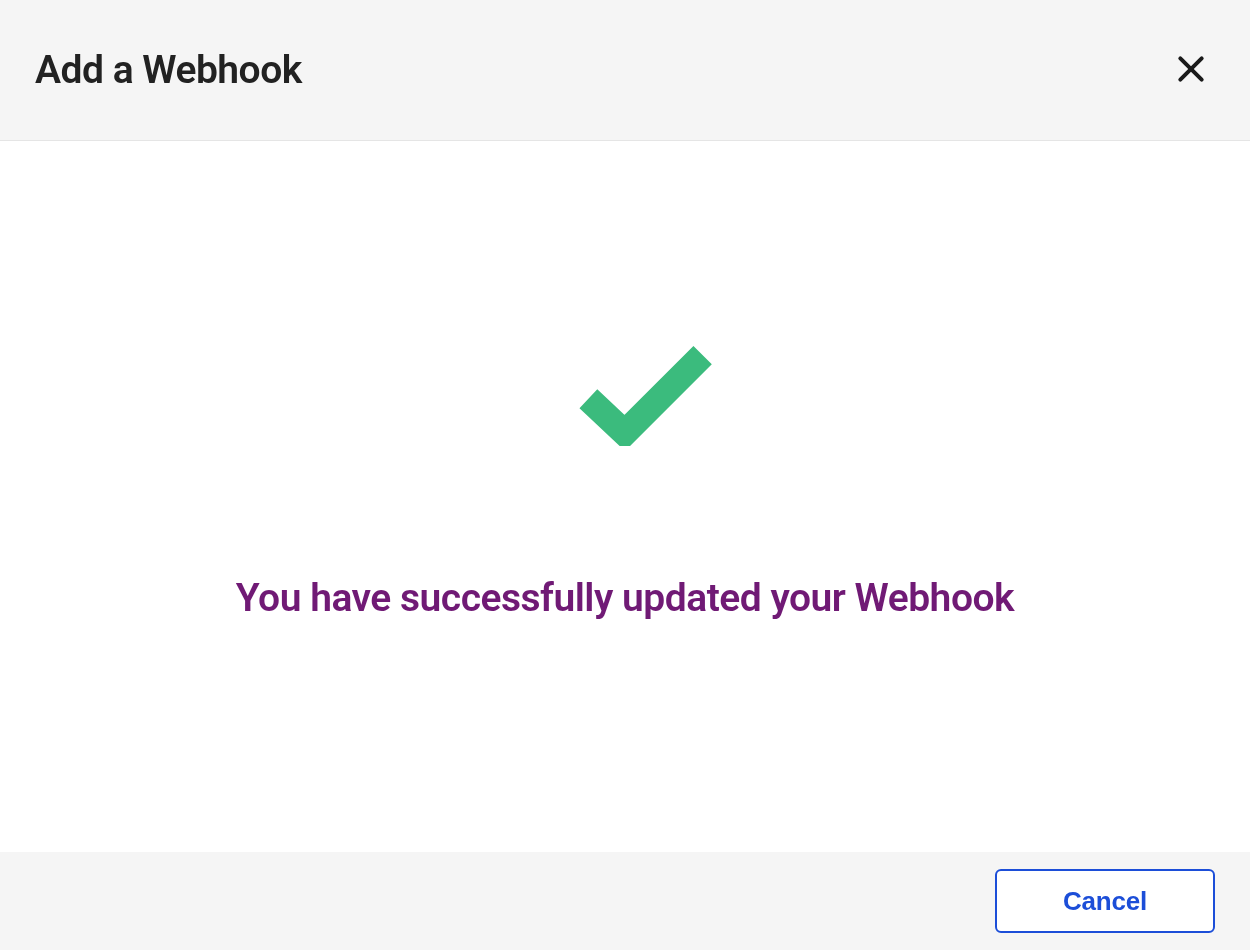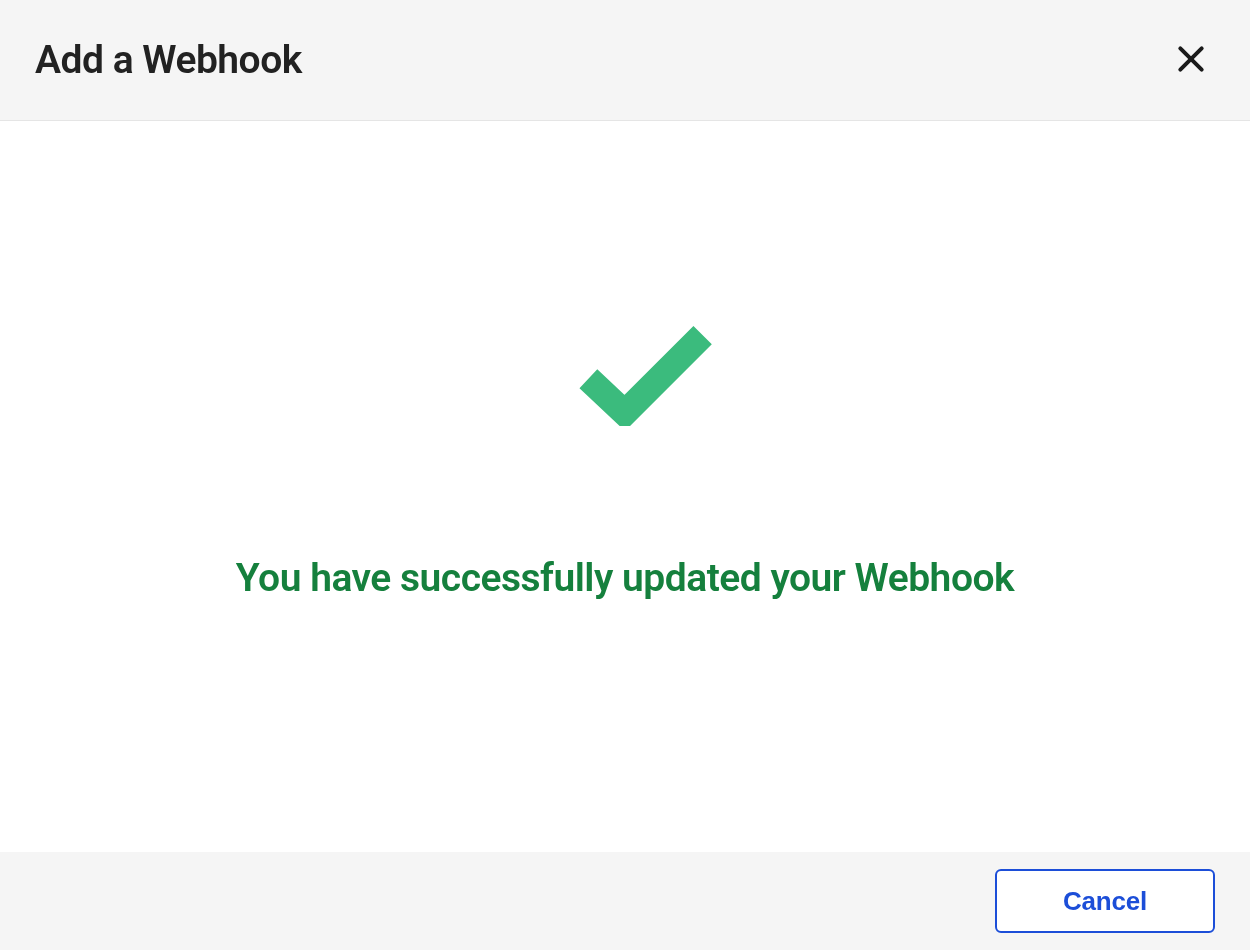--- a/index.html
+++ b/index.html
@@ -12,21 +12,21 @@
       width: 1250px;
       height: 950px;
       background: #ffffff;
       display: flex;
       flex-direction: column;
       overflow: hidden;
     }
     .header {
       background: #f5f5f5;
       border-bottom: 1px solid #e5e5e5;
-      height: 121px;
+      height: 141px;
       display: flex;
       align-items: center;
       justify-content: space-between;
       padding: 0 35px;
     }
     .header-title {
       font-size: 39px;
       font-weight: 600;
       color: #222222;
       letter-spacing: -0.5px;
@@ -58,21 +58,21 @@
       margin-bottom: 125px;
       margin-left: 40px;
     }
     .checkmark-wrapper svg {
       width: 135px;
       height: 105px;
     }
     .success-message {
       font-size: 39px;
       font-weight: 600;
-      color: #15803d;
+      color: #701a75;
       text-align: center;
       letter-spacing: -0.5px;
     }
     .footer {
       background: #f5f5f5;
       height: 98px;
       display: flex;
       align-items: center;
       justify-content: flex-end;
       padding: 0 35px;

